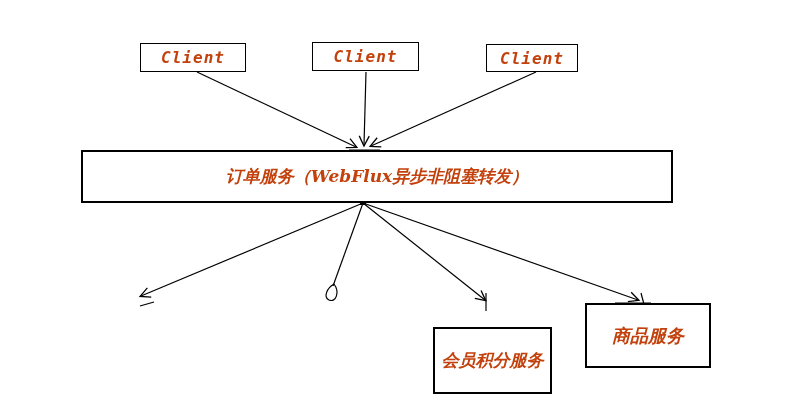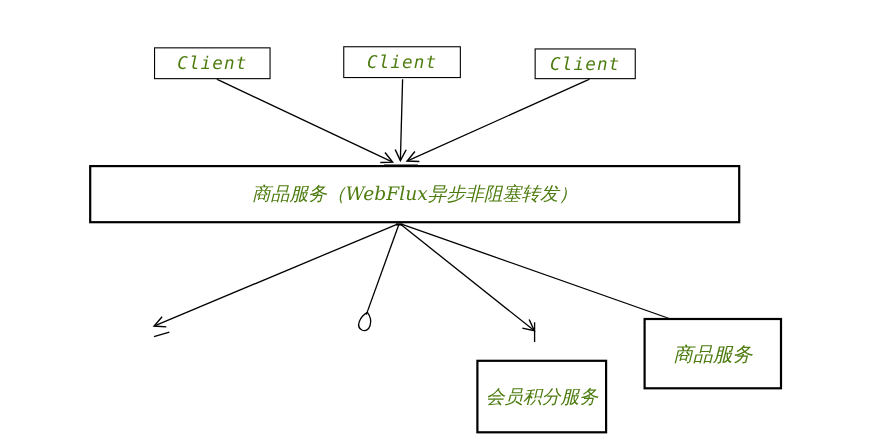--- a/index.html
+++ b/index.html
@@ -23,23 +23,23 @@
     height: 404px;
   }
   .box {
     position: absolute;
     box-sizing: border-box;
     background: #ffffff;
     border: 2px solid #000000;
     display: flex;
     align-items: center;
     justify-content: center;
-    color: #4d7c0f;
+    color: #c2410c;
     font-style: italic;
-    font-weight: normal;
+    font-weight: bold;
     white-space: nowrap;
   }
   .client-box {
     border-width: 1px;
     font-family: "DejaVu Sans Mono", monospace;
     font-size: 16px;
     letter-spacing: 1px;
   }
   .client-1 { left: 140px; top: 43px;  width: 106px; height: 29px; }
   .client-2 { left: 312px; top: 42px;  width: 107px; height: 29px; }
@@ -49,21 +49,21 @@
     font-family: "DejaVu Serif", serif;
     font-size: 17px;
   }
   .service-box {
     font-family: "DejaVu Serif", serif;
     font-size: 18px;
   }
   .service-1 { left: 82px;  top: 301px; width: 108px; height: 67px; }
   .service-2 { left: 281px; top: 299px; width: 114px; height: 68px; }
   .service-3 { left: 433px; top: 303px; width: 119px; height: 67px; font-size: 17px; margin-top: 24px; }
-  .service-4 { left: 585px; top: 289px; width: 126px; height: 65px; }
+  .service-4 { left: 585px; top: 303px; width: 126px; height: 65px; }
 </style>
 </head>
 <body>
 
 <div class="canvas">
 
   <svg class="edges-layer" width="803" height="404" viewBox="0 0 803 404" xmlns="http://www.w3.org/2000/svg">
     <defs>
       <marker id="arrow" viewBox="-12 -6 14 12" refX="-1" refY="0" markerWidth="14" markerHeight="12" orient="auto" markerUnits="userSpaceOnUse">
         <path d="M-10,-5 L0,0 L-10,5" fill="none" stroke="#000000" stroke-width="1.3"></path>
@@ -93,21 +93,21 @@
     <span>Client</span>
   </div>
   <div class="box client-box client-2">
     <span>Client</span>
   </div>
   <div class="box client-box client-3">
     <span>Client</span>
   </div>
 
   <div class="box gateway-box">
-    <span>商品服务（WebFlux异步非阻塞转发）</span>
+    <span>订单服务（WebFlux异步非阻塞转发）</span>
   </div>
 
   <div class="box service-box service-3">
     <span>会员积分服务</span>
   </div>
   <div class="box service-box service-4">
     <span>商品服务</span>
   </div>
 
 </div>

